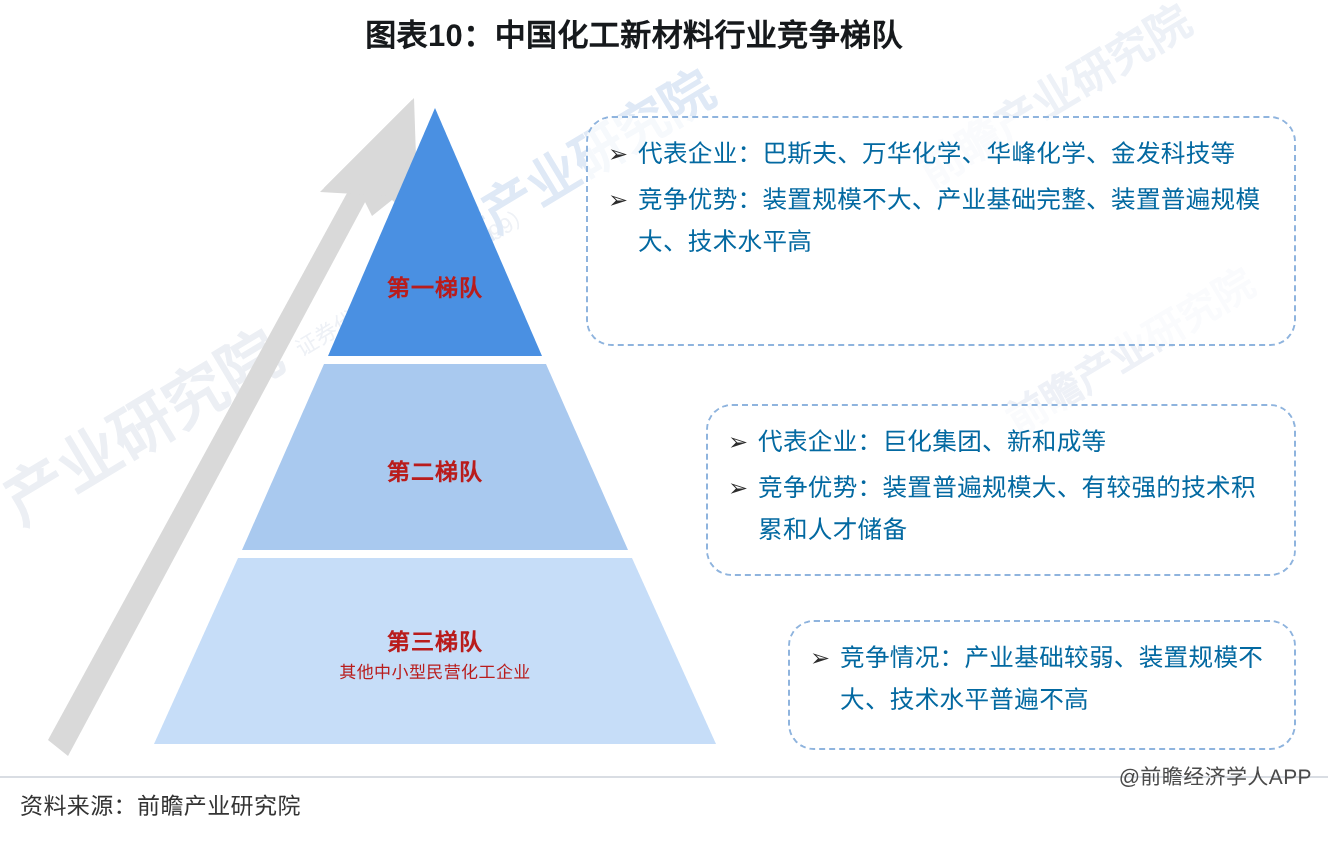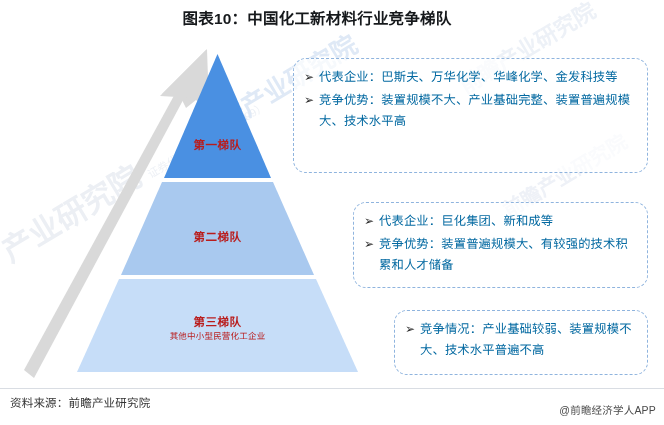--- a/index.html
+++ b/index.html
@@ -193,21 +193,21 @@
     left: 10px;
     top: 394px;
     font-size: 11.5px;
     color: #343434;
     letter-spacing: 0.2px;
     white-space: nowrap;
   }
   .footer-brand {
     position: absolute;
     right: 8px;
-    top: 402px;
+    top: 380px;
     font-size: 10.5px;
     color: #4a4a4a;
     letter-spacing: 0.2px;
     white-space: nowrap;
   }
 </style>
 </head>
 <body>
 
 <div class="figure">

